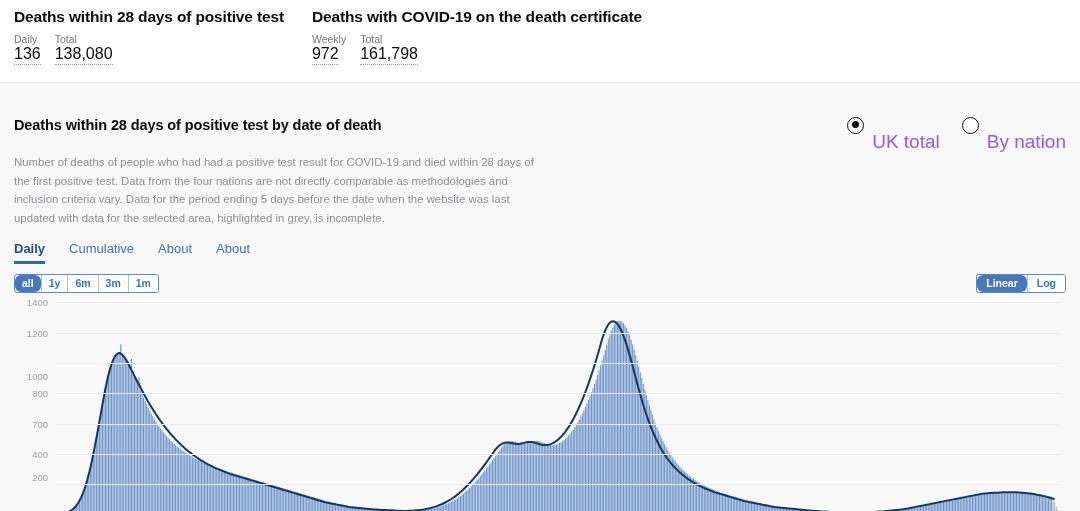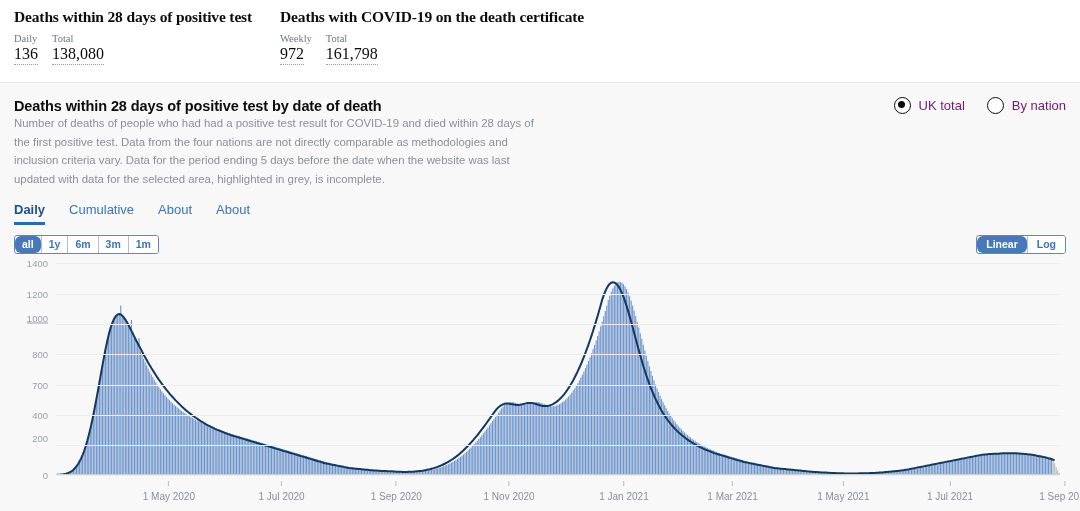--- a/index.html
+++ b/index.html
@@ -10,21 +10,20 @@
     overflow: hidden;
   }
 
   
   .topband {
     background: #ffffff;
     height: 82px;
     padding: 8px 6px 0 14px;
     display: flex;
     gap: 0px;
-    font-family: Liberation Serif, serif;
   }
   .metric { padding-right: 18px; }
   .metric + .metric { margin-left: 10px; }
   .metric-title {
     font-size: 15.5px;
     font-weight: bold;
     color: #0b0c0c;
     letter-spacing: -0.15px;
     white-space: nowrap;
   }
@@ -73,21 +72,21 @@
     background: #fff;
   }
   .radio-opt.sel .radio-mark::after {
     content: "";
     position: absolute;
     left: 3.4px; top: 3.4px;
     width: 7px; height: 7px;
     border-radius: 50%;
     background: #0b0c0c;
   }
-  .radio-label { font-size: 13px; color: #701a75; }
+  .radio-label { font-size: 19px; color: #8b5cf6; margin-top: 34px; }
 
   
   .desc {
     max-width: 530px;
     font-size: 11.4px;
     line-height: 18.6px;
     color: #8b9094;
   }
 
   
@@ -263,21 +262,21 @@
     </div>
   </div>
 
   <div class="plot-wrap">
     <div class="ylabels" id="ylabels">
         <div class="ytick" style="top: 218px;">0</div>
         <div class="ytick" style="top: 181px; text-align: center;">200</div>
         <div class="ytick" style="top: 157.429px;">400</div>
         <div class="ytick" style="top: 127.143px;">700</div>
         <div class="ytick" style="top: 96.8571px;">800</div>
-        <div class="ytick" style="top: 61px; text-decoration: underline;">1000</div>
+        <div class="ytick" style="top: 80px;">1000</div>
         <div class="ytick" style="top: 36.2857px;">1200</div>
         <div class="ytick" style="top: 6px;">1400</div>
       </div>
     <div class="plot">
       <div id="grid">
           <div class="gridline" style="top: 212px;"></div>
           <div class="gridline" style="top: 181.714px;"></div>
           <div class="gridline" style="top: 151.429px;"></div>
           <div class="gridline" style="top: 121.143px;"></div>
           <div class="gridline" style="top: 90.8571px;"></div>

